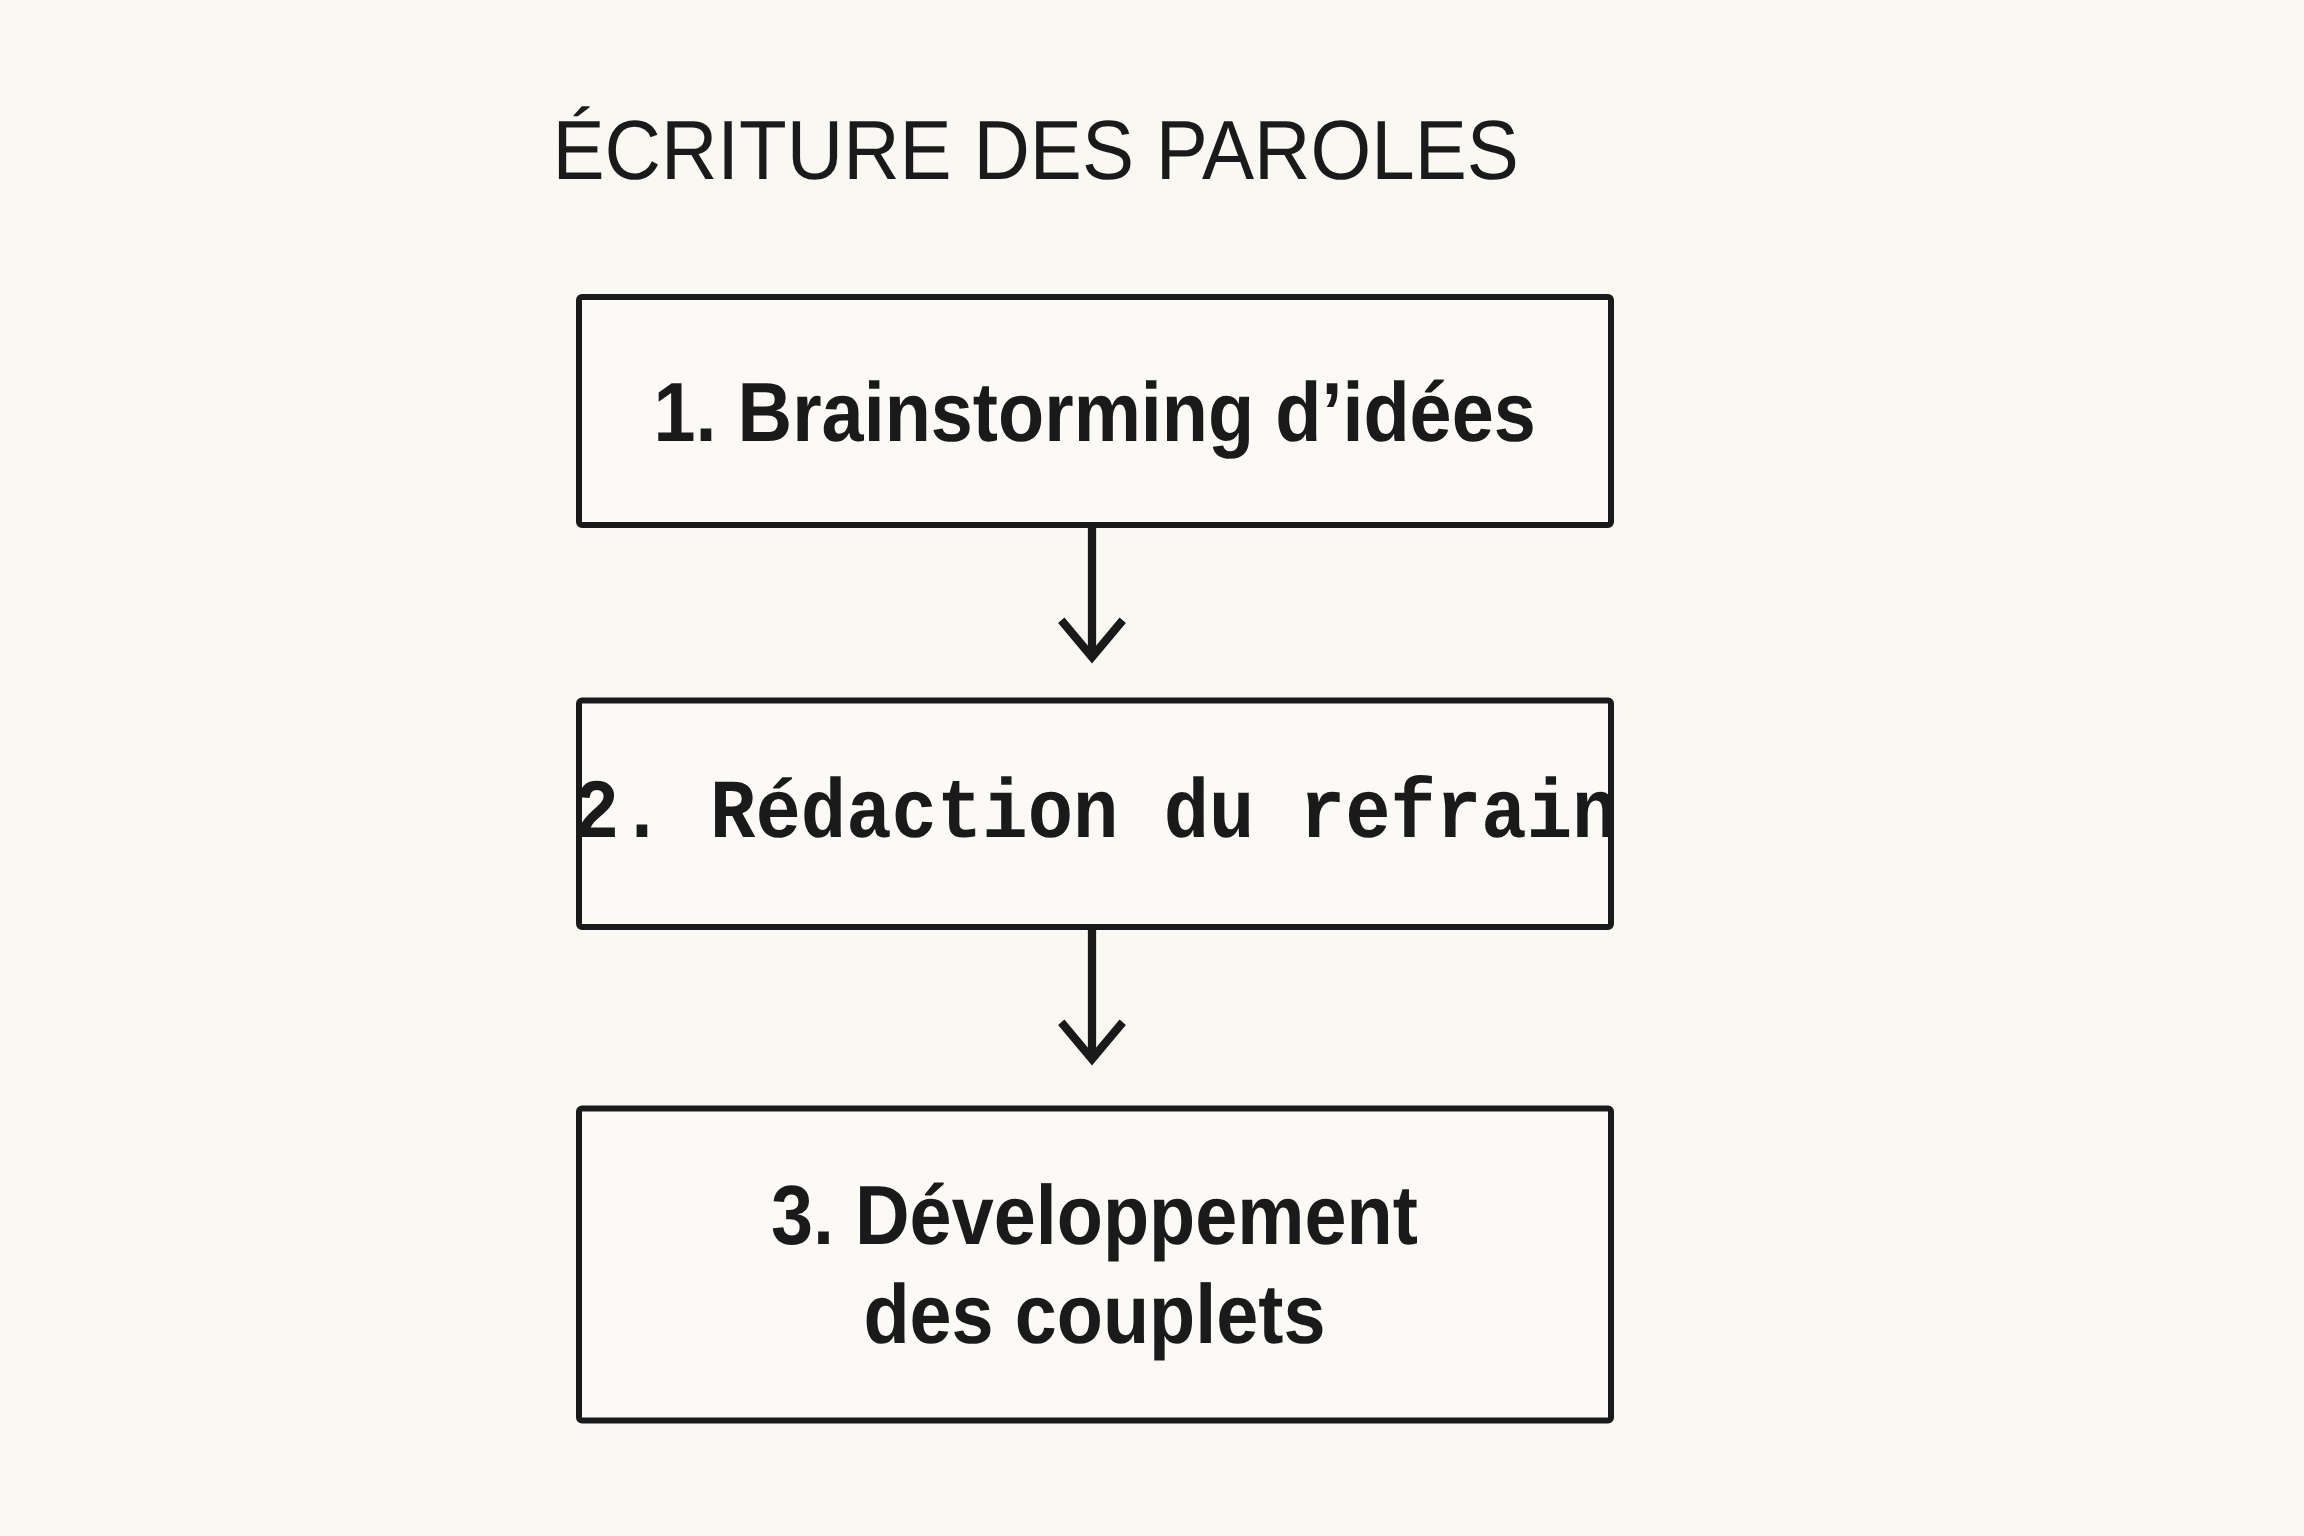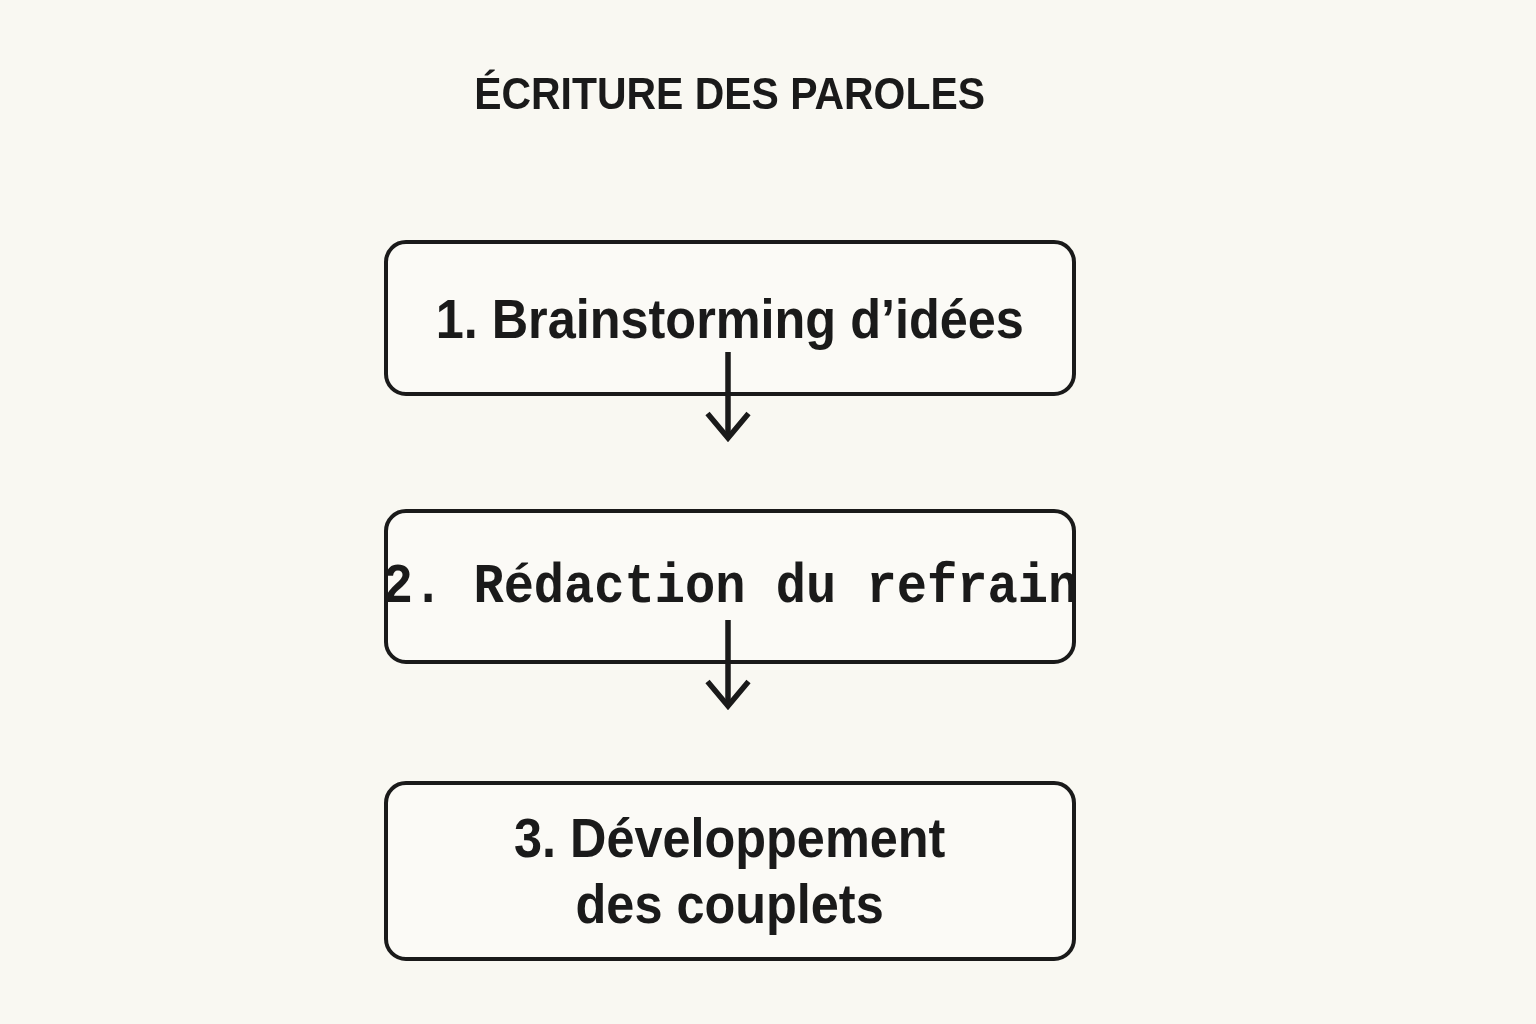--- a/index.html
+++ b/index.html
@@ -8,40 +8,40 @@
     background: var(--bg, #f9f8f2);
     color: var(--ink, #1a1a1a);
     font-family: "Liberation Sans", sans-serif;
     overflow: hidden;
   }
   .canvas { position: relative; width: 1536px; height: 1024px; }
   .diagram { position: absolute; left: 384px; top: 0; width: 692px; height: 1024px; }
 
   .title {
     position: absolute; left: -40px; top: 72px; width: 772px;
-    margin: 0; text-align: center;
-    font-size: 44px; font-weight: 700; line-height: 1;
+    margin: 0; text-align: left;
+    font-size: 56px; font-weight: 400; line-height: 1;
     letter-spacing: 0px; white-space: nowrap;
     color: var(--ink, #1a1a1a);
   }
   .squish { display: inline-block; transform: scaleX(0.90); transform-origin: 50% 50%; }
   .title .squish { transform: scaleX(0.93); }
 
   .box {
     position: absolute; left: 0; width: 692px; box-sizing: border-box;
     background: var(--box-fill, #fbfaf6);
     border: 4px solid var(--ink, #161616);
-    border-radius: 22px;
+    border-radius: 4px;
     display: flex; align-items: center; justify-content: center;
     font-size: 56px; font-weight: 700; text-align: center;
-    white-space: nowrap; color: var(--ink, #1f1f1f); margin-top: 44px;
+    white-space: nowrap; color: var(--ink, #1f1f1f);
   }
   .box1 { top: 196px; height: 156px; }
   .box2 { top: 465px; height: 155px; font-family: Liberation Mono, monospace; }
-  .box3 { top: 737px; height: 180px; line-height: 1.18; }
+  .box3 { top: 737px; height: 212px; line-height: 1.18; }
   .line { display: block; }
 
   .arrow {
     position: absolute; left: 316px; width: 56px; height: 92px;
     color: var(--ink, #1a1a1a);
   }
   .arrow1 { top: 352px; }
   .arrow2 { top: 620px; }
 </style>
 </head>

